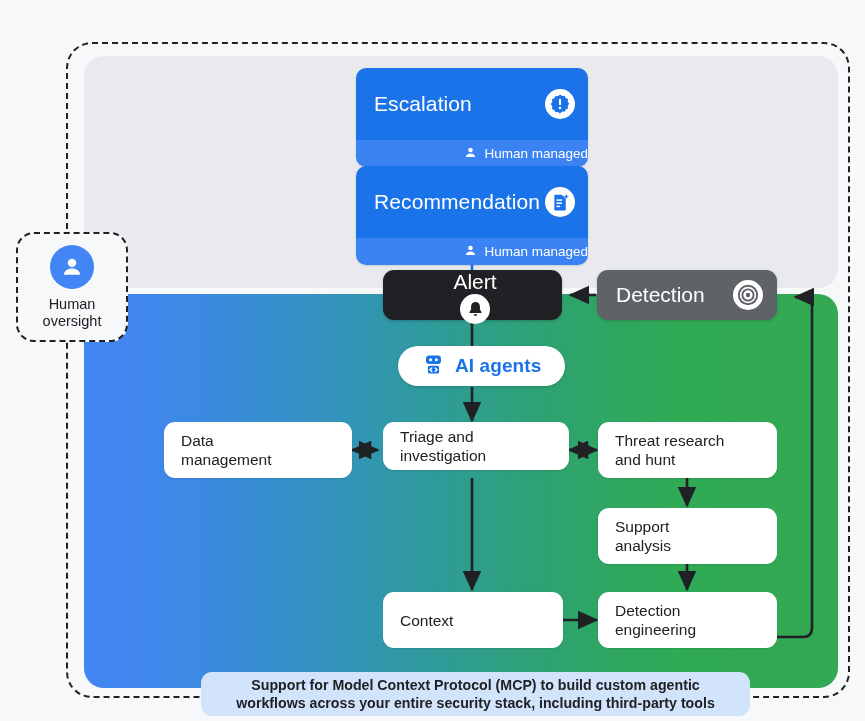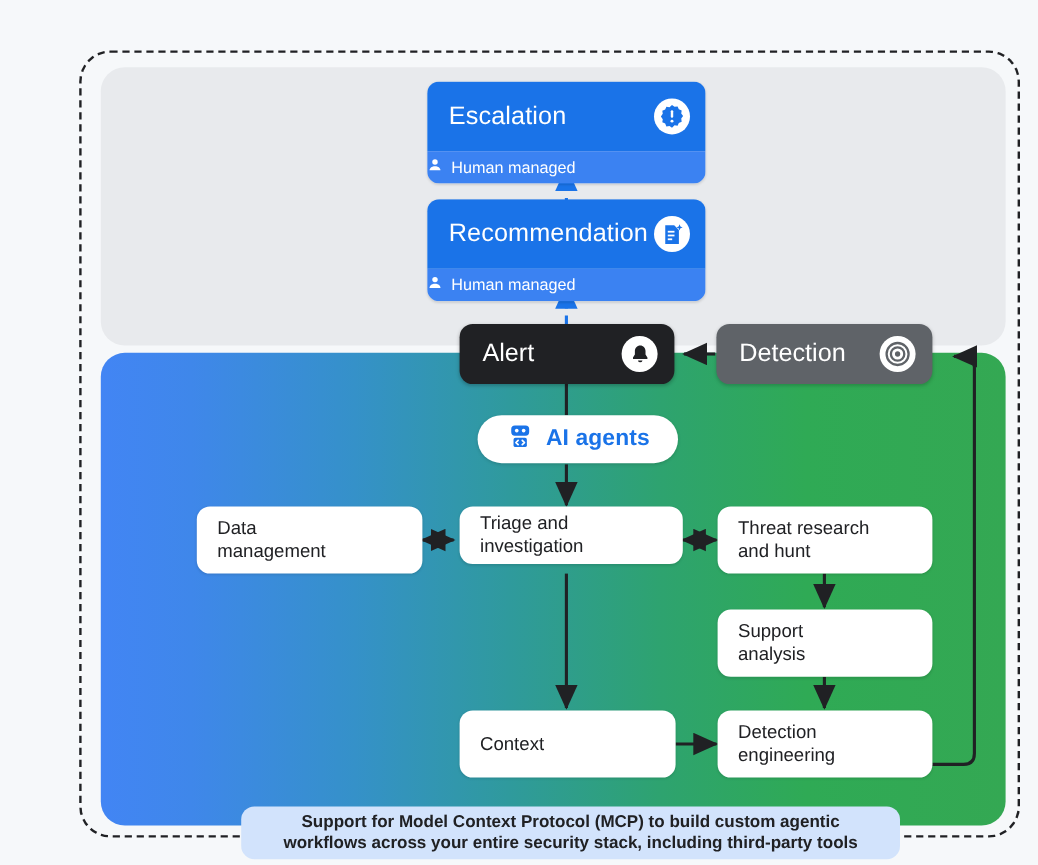--- a/index.html
+++ b/index.html
@@ -96,54 +96,55 @@
   }
 
   
   .card-blue {
     border-radius: 10px;
     overflow: hidden;
     box-shadow: 0 1px 2px rgba(0,0,0,0.12);
   }
   .card-blue .card-head {
     background: #1a73e8;
-    height: 58px;
+    height: 72px;
     display: flex;
     align-items: center;
     justify-content: space-between;
     padding: 0 13px 0 18px;
   }
   .card-blue .card-title {
     color: #ffffff;
     font-size: 21px;
     letter-spacing: 0.1px;
   }
   .card-blue .card-foot {
     background: #3b82f2;
     height: 27px;
     display: flex;
     align-items: center;
-    justify-content: flex-start;
+    justify-content: flex-end;
     gap: 7px;
   }
   .card-blue .card-foot-text {
     color: #ffffff;
     font-size: 13.5px;
   }
 
   
   .card-dark {
     background: #202124;
     border-radius: 11px;
     height: 50px;
     display: flex;
     align-items: center;
     justify-content: space-between;
     padding: 0 14px 0 19px;
     box-shadow: 0 1px 3px rgba(0,0,0,0.22);
+    flex-direction: column;
   }
   .card-dark .card-title {
     color: #ffffff;
     font-size: 21px;
   }
 
   
   .card-gray {
     background: #5f6368;
     border-radius: 11px;
@@ -280,20 +281,30 @@
 
     <line x1="687" y1="564" x2="687" y2="590" stroke="#202124" stroke-width="2.6" marker-end="url(#arrowDark)"></line>
 
     <line x1="472" y1="478" x2="472" y2="590" stroke="#202124" stroke-width="2.6" marker-end="url(#arrowDark)"></line>
 
     <line x1="563" y1="620" x2="597" y2="620" stroke="#202124" stroke-width="2.6" marker-end="url(#arrowDark)"></line>
 
     <path d="M777,637 L803,637 Q812,637 812,628 L812,306 Q812,297 803,297 L795,297" fill="none" stroke="#202124" stroke-width="2.6" marker-end="url(#arrowDark)"></path>
   </svg>
 
+  <div class="human-oversight">
+    <div class="ho-avatar">
+      <svg width="26" height="26" viewBox="0 0 24 24" aria-hidden="true">
+        <circle cx="12" cy="8.2" r="3.9" fill="#ffffff"></circle>
+        <path d="M4.6 19.2c0-3.7 3.4-5.8 7.4-5.8s7.4 2.1 7.4 5.8z" fill="#ffffff"></path>
+      </svg>
+    </div>
+    <div class="ho-label">Human
+oversight</div>
+  </div>
 
   <div class="node card-blue" style="left:356px; top:68px; width:232px;">
     <div class="card-head">
       <span class="card-title">Escalation</span>
       <span class="icon-circle">
         <svg width="22" height="22" viewBox="0 0 24 24" aria-hidden="true">
           <path fill="#1a73e8" d="M12 1.6l2.3 1.7 2.8-.4 1.1 2.6 2.6 1.1-.4 2.8 1.7 2.3-1.7 2.3.4 2.8-2.6 1.1-1.1 2.6-2.8-.4L12 22.4l-2.3-1.7-2.8.4-1.1-2.6-2.6-1.1.4-2.8L1.9 12l1.7-2.3-.4-2.8 2.6-1.1 1.1-2.6 2.8.4z"></path>
           <rect x="10.9" y="6.3" width="2.2" height="7" rx="1.1" fill="#ffffff"></rect>
           <circle cx="12" cy="16.3" r="1.35" fill="#ffffff"></circle>
         </svg>

